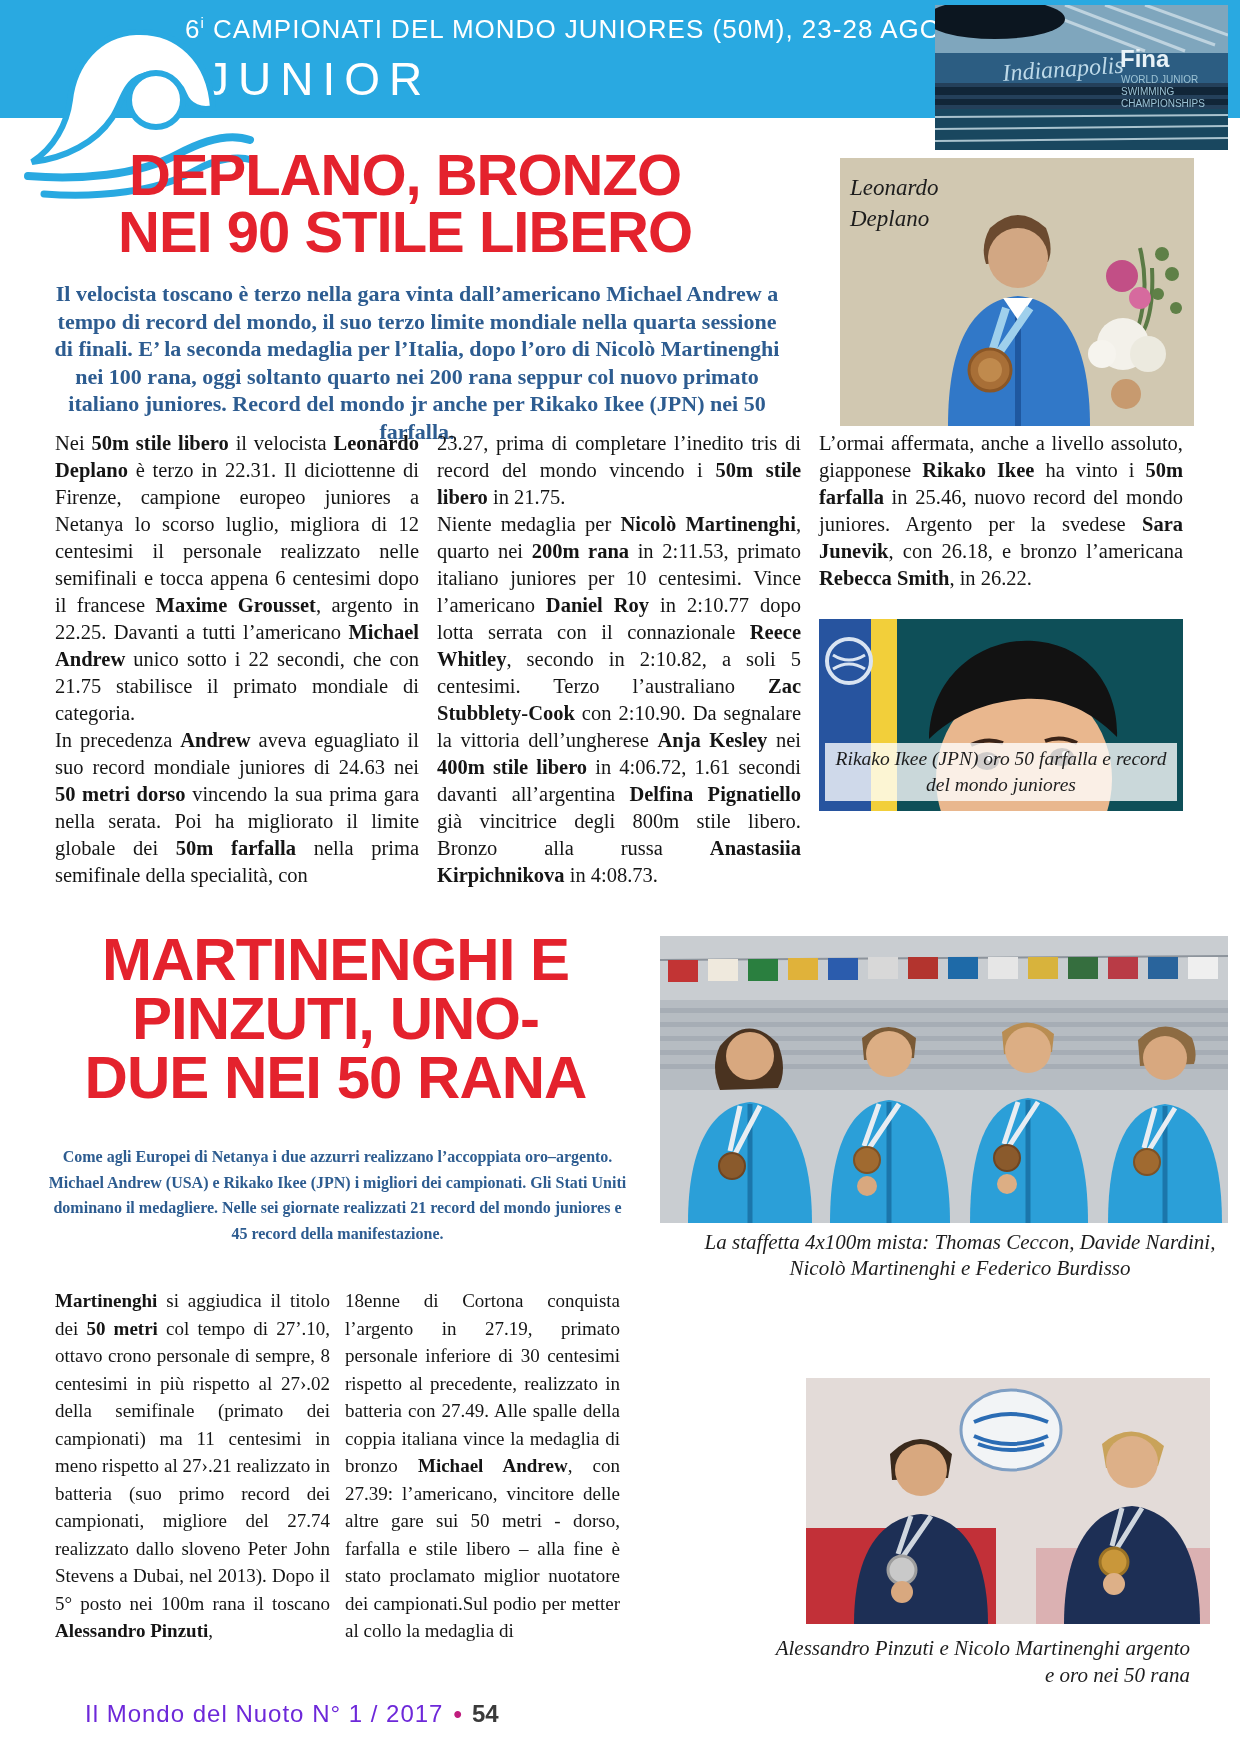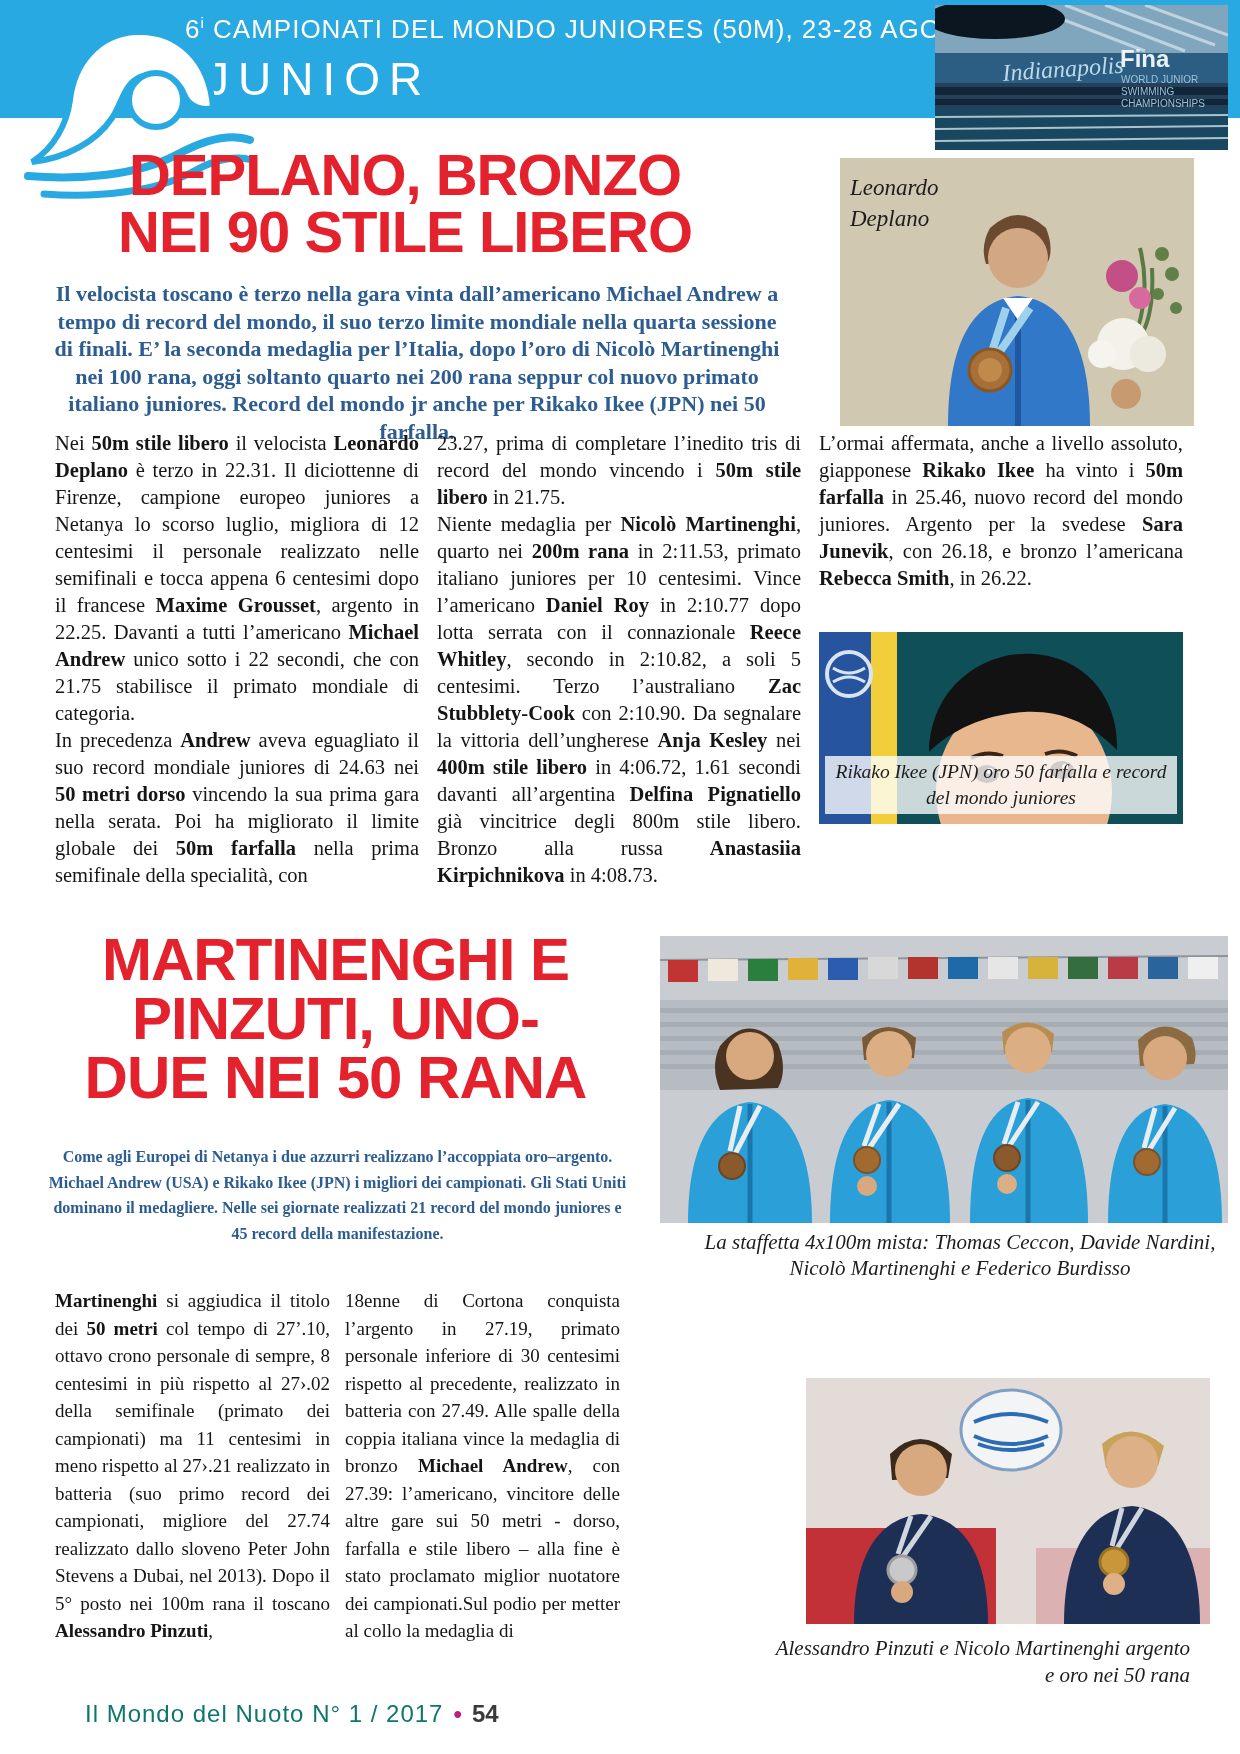--- a/index.html
+++ b/index.html
@@ -35,33 +35,33 @@
   .c12{left:437px;top:430px;width:364px;height:480px;}
   .c13{left:819px;top:430px;width:364px;height:215px;}
   .c21{left:55px;top:1287px;width:275px;height:410px;}
   .c22{left:345px;top:1287px;width:275px;height:410px;}
   .c23{left:635px;top:1287px;width:275px;height:410px;}
   .c24{left:925px;top:1287px;width:275px;height:95px;}
   .wrap-spacer{float:right;width:116px;height:322px;margin-top:83px;}
   
   .photo{position:absolute;overflow:hidden;}
   .ph-deplano{left:828px;top:158px;width:354px;height:268px;padding-left:12px;}
-  .ph-ikee{left:819px;top:632px;width:364px;height:192px;}
+  .ph-ikee{left:819px;top:619px;width:364px;height:192px;}
   .ph-relay{left:660px;top:936px;width:568px;height:287px;}
   .ph-pinzuti{left:806px;top:1378px;width:404px;height:246px;}
   .photo svg{display:block;}
   .caption{font-family:"Liberation Serif",serif;font-style:italic;color:#1d1d1d;}
   .cap-deplano{position:absolute;left:22px;top:14px;font-size:23px;line-height:31px;}
   .cap-ikee{position:absolute;left:6px;right:6px;bottom:10px;background:rgba(255,255,255,.78);
             text-align:center;font-size:19.5px;line-height:26px;padding:3px 4px;}
   .cap-relay{position:absolute;left:700px;top:1229px;width:520px;text-align:center;font-size:21px;line-height:26px;}
   .cap-pinzuti{position:absolute;left:770px;top:1635px;width:420px;text-align:right;font-size:21px;line-height:27px;}
   
   .footer{position:absolute;left:85px;top:1700px;font-family:"Liberation Sans",sans-serif;font-size:24px;}
-  .footer .jrnl{color:#0f766e;letter-spacing:1px;}
+  .footer .jrnl{color:#6d28d9;letter-spacing:1px;}
   .footer .dot{color:#c01d7e;font-weight:700;margin:0 10px;}
   .footer .pg{color:#3a3a3a;font-weight:700;}
 </style>
 </head>
 <body>
 
 <div class="page">
 
   <div class="banner"></div>
 

